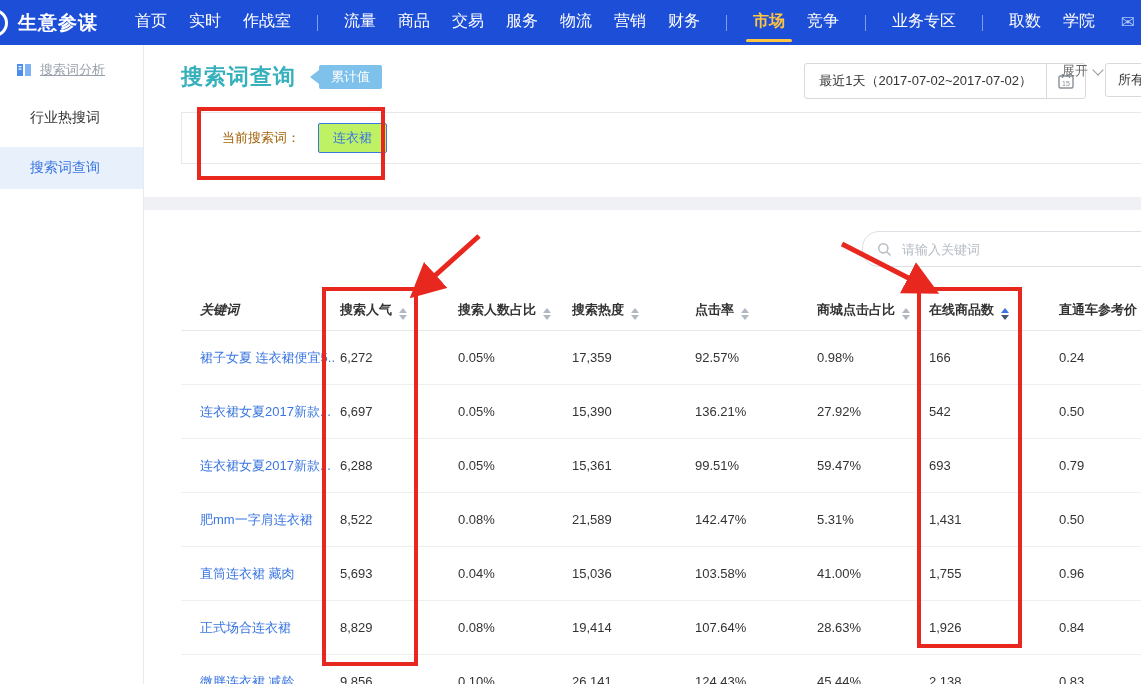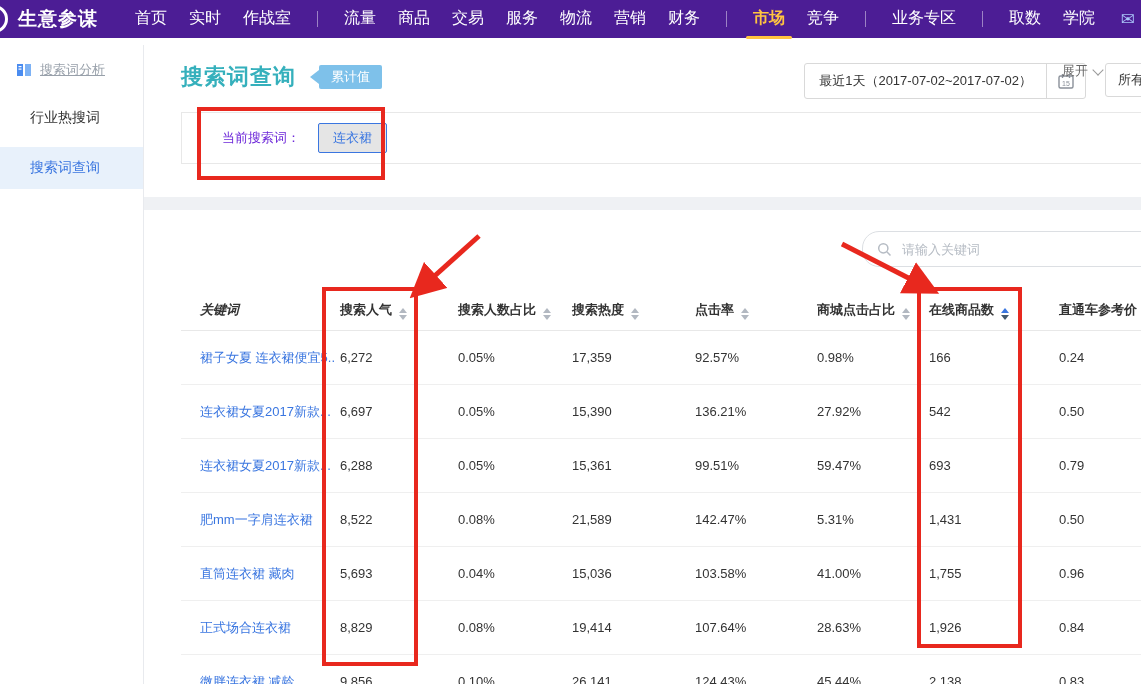--- a/index.html
+++ b/index.html
@@ -2,21 +2,21 @@
 <html><head>
 <meta charset="utf-8">
 <style>
   html,body{margin:0;padding:0;}
   body{
     width:1141px;height:684px;position:relative;overflow:hidden;
     background:#fff;font-family:"Liberation Sans","DejaVu Sans",sans-serif;
     -webkit-font-smoothing:antialiased;
   }
   
-  .topnav{position:absolute;left:0;top:0;width:1141px;height:38px;background:#4c1d95;
+  .topnav{position:absolute;left:0;top:0;width:1141px;height:45px;background:#1d4ed8;
     display:flex;align-items:center;color:#fff;}
   .logo-wrap{display:flex;align-items:center;margin-left:-8px;}
   .logo-ring{width:22px;height:22px;border:3px solid #fff;border-radius:50%;margin-left:-12px;}
   .logo-text{font-size:19px;font-weight:bold;margin-left:10px;letter-spacing:1px;}
   .nav-items{display:flex;align-items:center;margin-left:26px;flex:1;}
   .nav-item{font-size:16px;margin:0 11px;cursor:pointer;position:relative;white-space:nowrap;padding:10px 0 12px;}
   .nav-item.active{color:#ffc440;font-weight:bold;}
   .nav-item.active .nav-underline{position:absolute;left:50%;transform:translateX(-50%);
     bottom:2px;width:46px;height:3px;background:#ffc440;border-radius:2px;}
   .nav-divider{width:1px;height:16px;background:rgba(255,255,255,.45);margin:0 15px;}
@@ -38,23 +38,23 @@
   .badge-body{background:#7ec1ea;color:#fff;font-size:13px;padding:3px 12px;border-radius:2px;}
   .date-row{position:absolute;right:55px;top:18px;display:flex;align-items:stretch;}
   .date-btn{display:flex;align-items:stretch;border:1px solid #d9d9d9;border-radius:3px;background:#fff;height:34px;}
   .date-text{display:flex;align-items:center;padding:0 14px;font-size:13px;color:#333;white-space:nowrap;}
   .date-cal{display:flex;align-items:center;justify-content:center;width:38px;border-left:1px solid #d9d9d9;}
   .terminal-btn{position:absolute;left:961px;top:18px;width:70px;height:32px;border:1px solid #d9d9d9;
     border-radius:3px;display:flex;align-items:center;padding-left:12px;font-size:13px;color:#333;
     white-space:nowrap;overflow:hidden;background:#fff;}
   .filter-panel{position:absolute;left:37px;top:67px;width:975px;height:50px;
     border:1px solid #e8e8e8;background:#fff;display:flex;align-items:center;}
-  .filter-label{margin-left:40px;font-size:13px;color:#6d28d9;}
+  .filter-label{margin-left:40px;font-size:13px;color:#a16207;}
   .keyword-chip{margin-left:18px;border:1px solid #3a76e0;color:#3a76e0;font-size:13px;
-    padding:5px 14px;border-radius:2px;background:#e5e5e5;cursor:pointer;}
+    padding:5px 14px;border-radius:2px;background:#bef264;cursor:pointer;}
   .expand-link{position:absolute;left:918px;top:17px;font-size:13px;color:#666;cursor:pointer;
     display:flex;align-items:center;}
   .chev{display:inline-block;width:7px;height:7px;border-right:1px solid #999;border-bottom:1px solid #999;
     transform:rotate(45deg);margin-left:6px;margin-top:-3px;}
   .gray-band{position:absolute;left:144px;top:197px;right:0;height:13px;background:#eff1f4;}
   
   .search-box{position:absolute;left:862px;top:231px;width:300px;height:34px;border:1px solid #dcdfe3;
     border-radius:17px;background:#fff;display:flex;align-items:center;overflow:hidden;}
   .search-box svg{margin:0 8px 0 14px;}
   .search-input{border:none;outline:none;font-size:13px;color:#333;flex:1;background:transparent;

